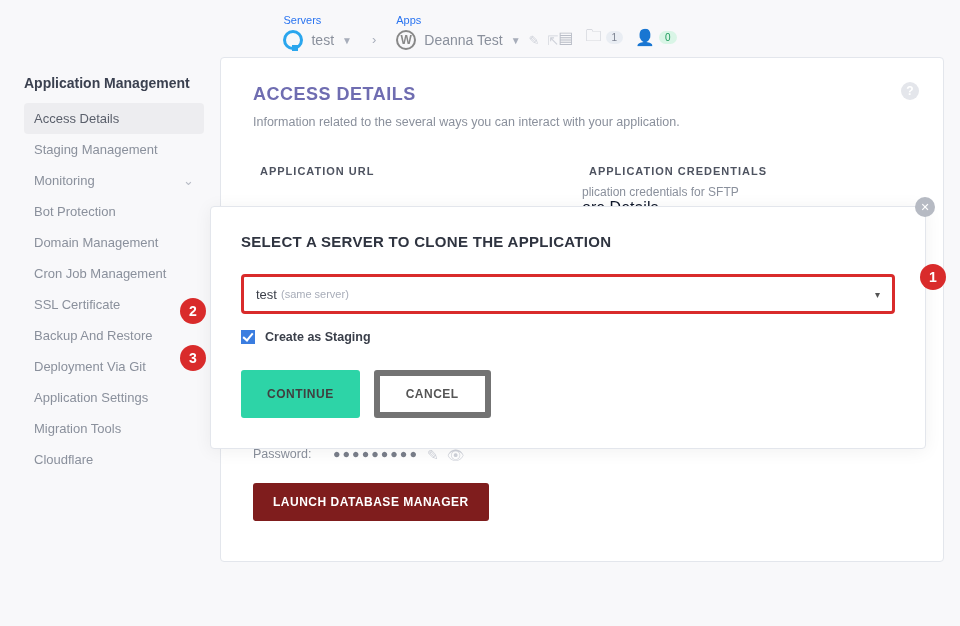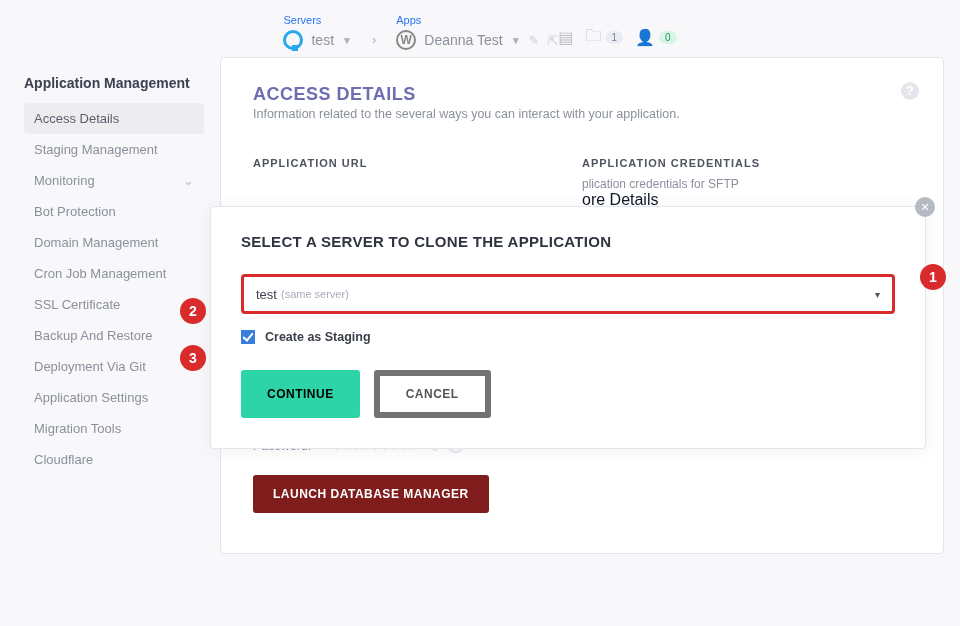--- a/index.html
+++ b/index.html
@@ -35,24 +35,24 @@
   .badge.green{background:#d9f5e6;color:#1e9b5c;}
   
   .layout{display:flex;padding:0 16px 0 24px;}
   .side{width:180px;padding-top:18px;}
   .side-title{font-weight:bold;font-size:14px;color:#3b4150;margin-bottom:12px;}
   .side-item{font-size:13px;color:var(--text-muted);padding:8px 10px;border-radius:4px;cursor:pointer;display:flex;align-items:center;justify-content:space-between;}
   .side-item.active{background:#ededf0;color:#5a5f6b;}
   .main{flex:1;margin-left:16px;background:var(--panel);border:1px solid var(--border);border-radius:4px;padding:26px 32px 40px 32px;position:relative;}
   .section-title{color:var(--purple);font-size:18px;letter-spacing:0.5px;font-weight:bold;}
   .help-ico{position:absolute;top:24px;right:24px;width:18px;height:18px;border-radius:50%;background:#e4e6eb;color:#fff;display:flex;align-items:center;justify-content:center;font-size:12px;font-weight:bold;}
-  .section-sub{color:var(--text-muted);font-size:12.5px;margin-top:2px;}
+  .section-sub{color:var(--text-muted);font-size:12.5px;margin-top:10px;}
   .two-col{display:flex;margin-top:36px;}
   .col{flex:1;}
-  .col-title{font-size:11px;letter-spacing:1px;color:#4e5360;font-weight:bold;}
+  .col-title{font-size:11px;letter-spacing:1px;color:#4e5360;font-weight:bold;margin-left:7px;}
   .cred-text{font-size:12px;color:var(--text-muted);margin-top:8px;}
   .cred-link{color:#0f172a;font-size:16px;text-decoration:underline;}
   .mysql{margin-top:160px;}
   .mysql-title{font-size:11px;letter-spacing:1px;color:#4e5360;font-weight:bold;margin-bottom:10px;}
   .kv{display:flex;font-size:12.5px;color:var(--text-muted);padding:4px 0;}
   .kv .k{width:80px;}
   .kv .v{color:#7a7f8b;}
   .dots{letter-spacing:2px;}
   .mini-ico{color:#cfd2da;margin-left:8px;font-size:14px;}
   .launch-btn{margin-top:16px;background:#7f1d1d;color:#fff;border:none;padding:12px 20px;font-size:12px;font-weight:bold;letter-spacing:0.5px;border-radius:3px;cursor:pointer;}
@@ -61,21 +61,21 @@
   .modal-close{position:absolute;top:-10px;right:-10px;width:20px;height:20px;border-radius:50%;background:#b6bac3;color:#fff;display:flex;align-items:center;justify-content:center;font-size:11px;cursor:pointer;}
   .modal-title{font-size:15px;font-weight:bold;letter-spacing:0.3px;color:#2f3440;margin-bottom:24px;}
   .server-select{border:3px solid var(--red);border-radius:4px;height:40px;display:flex;align-items:center;padding:0 12px;font-size:13px;color:#3b3f49;position:relative;}
   .server-select .hint{color:#a8adb9;font-size:11px;margin-left:4px;}
   .server-select .dd-caret{position:absolute;right:12px;font-size:10px;color:#555;}
   .check-row{display:flex;gap:10px;margin-top:16px;font-size:12.5px;color:#3a3f4a;font-weight:bold;}
   .chk{width:14px;height:14px;border:1px solid #3a7de0;background:#3a7de0;position:relative;}
   .chk::after{content:"";position:absolute;left:3px;top:0px;width:4px;height:8px;border:solid #fff;border-width:0 2px 2px 0;transform:rotate(40deg);}
   .modal-actions{display:flex;gap:14px;margin-top:26px;}
   .btn{padding:11px 26px;font-size:12px;font-weight:bold;letter-spacing:0.5px;border-radius:3px;cursor:pointer;}
-  .btn-primary{background:var(--teal);color:#000000;border:none;}
+  .btn-primary{background:var(--teal);color:#404040;border:none;}
   .btn-outline{background:#fff;color:#555;border:6px solid #737373;}
   .marker{position:absolute;width:26px;height:26px;background:var(--red);color:#fff;border-radius:50%;display:flex;align-items:center;justify-content:center;font-size:14px;font-weight:bold;z-index:20;}
 </style>
 </head>
 <body>
 
 <div class="top">
   <div class="crumbs">
     <div class="crumb">
       <span class="crumb-label">Servers</span>

